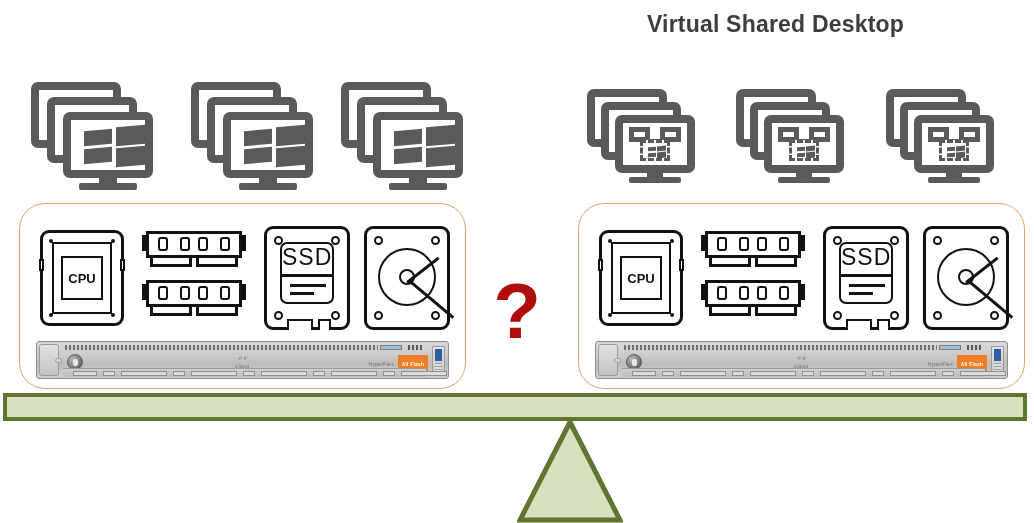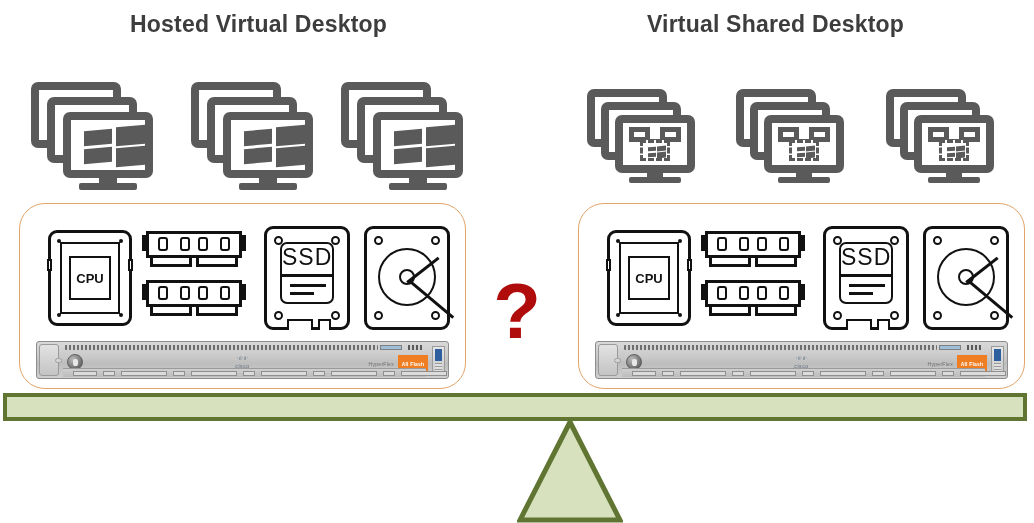--- a/index.html
+++ b/index.html
@@ -50,21 +50,21 @@
   }
   #hw-left{left:19px;width:447px;}
   #hw-right{left:578px;width:447px;}
 
   .hw-parts{position:absolute;left:0;top:14px;width:100%;height:110px;}
   .part{position:absolute;}
 
   
   .cpu-outer{
     position:absolute;left:0;top:0;width:84px;height:96px;
-    border:3px solid #111;border-radius:9px;box-sizing:border-box;background:#fff;margin-left:8px;
+    border:3px solid #111;border-radius:9px;box-sizing:border-box;background:#fff;
   }
   .cpu-inner{
     position:absolute;left:9px;top:9px;right:9px;bottom:9px;
     border:2.5px solid #111;box-sizing:border-box;
   }
   .cpu-core{
     position:absolute;left:50%;top:50%;transform:translate(-50%,-50%);
     width:42px;height:44px;border:2.5px solid #111;box-sizing:border-box;
     display:flex;align-items:center;justify-content:center;
   }
@@ -168,21 +168,20 @@
     position:absolute;left:50%;top:419px;transform:translateX(-50%);
     width:0;height:0;
   }
   #fulcrum svg{display:block;}
 </style>
 </head>
 <body>
 
 <div class="stage">
 
-  <div class="title" id="title-left">Hosted Virtual Desktop</div>
   <div class="title" id="title-right">Virtual Shared Desktop</div>
 
   <div class="mon-row" id="mon-row-left" style="left:25px;top:76px;width:450px;height:115px;">
 
     <div class="mon-group" style="left:0px;top:0px;">
       <div class="screen-back" style="left:6px;top:6px;width:90px;height:66px;"></div>
       <div class="screen-back" style="left:22px;top:21px;width:90px;height:66px;"></div>
       <div class="screen-front" style="left:38px;top:36px;width:90px;height:66px;">
         <div class="winlogo" style="left:13px;top:6px;width:62px;height:40px;">
           <i style="left:0;top:4px;width:28px;height:15px;transform:skewY(-5deg);"></i>

